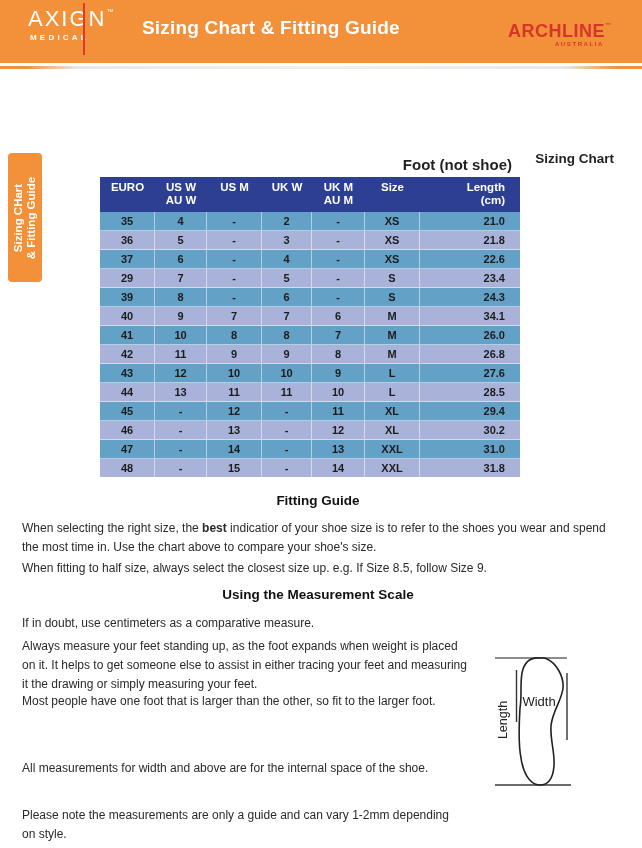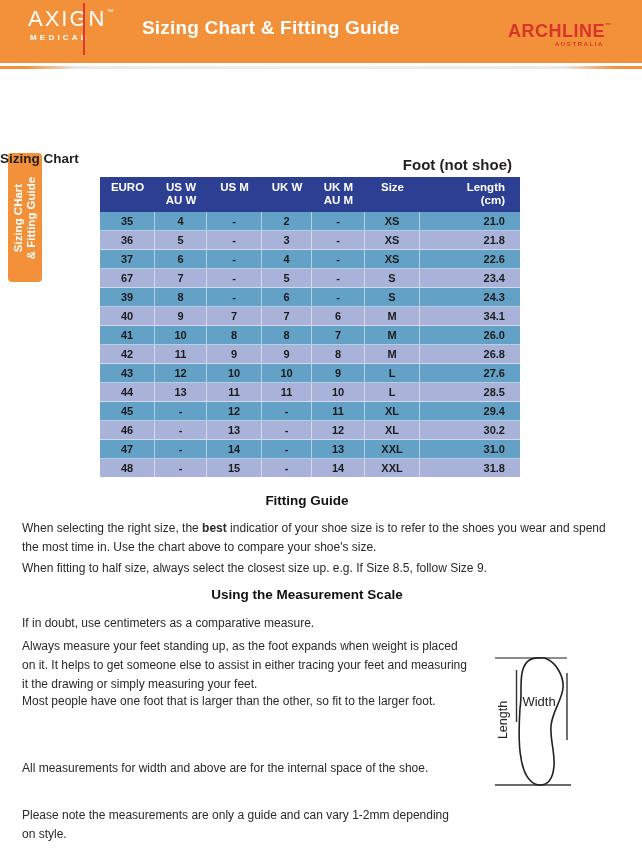--- a/index.html
+++ b/index.html
@@ -25,41 +25,41 @@
   .arch-sub{font-size:6px;font-weight:bold;letter-spacing:1.6px;margin-top:1px;}
   .divider{position:absolute;left:0;top:66px;width:642px;height:2.5px;
     background:linear-gradient(90deg,var(--orange) 0%,var(--orange) 4%,#e8e8e6 12%,#efefec 50%,#e8e8e6 88%,var(--orange) 96%,var(--orange) 100%);}
 
   
   .side-tab{position:absolute;left:8px;top:153px;width:34px;height:129px;background:var(--orange);border-radius:4px;}
   .side-tab-inner{position:absolute;left:50%;top:50%;width:129px;transform:translate(-50%,-50%) rotate(-90deg);
     text-align:center;color:#fff;font-size:11.5px;font-weight:bold;line-height:13px;white-space:pre-line;}
 
   
-  .chart-title{position:absolute;left:0;top:151px;width:614px;text-align:left;font-size:13.5px;font-weight:bold;color:var(--text-dark);}
+  .chart-title{position:absolute;left:0;top:151px;width:614px;text-align:right;font-size:13.5px;font-weight:bold;color:var(--text-dark);}
   .foot-note{position:absolute;left:300px;top:156px;width:212px;text-align:right;font-size:15px;font-weight:bold;color:var(--text-dark);}
   table.size-table{position:absolute;left:100px;top:177px;width:420px;border-collapse:separate;border-spacing:0;table-layout:fixed;}
   .size-table th{background:var(--table-header-blue);color:#fff;font-size:11.5px;font-weight:bold;
     text-align:center;vertical-align:top;padding:4px 0 3px;height:35px;white-space:pre-line;line-height:13px;}
   .size-table th:nth-child(1){width:55px;}
   .size-table th:nth-child(2){width:52px;margin-top:28px;}
   .size-table th:nth-child(3){width:55px;}
   .size-table th:nth-child(4){width:50px;}
   .size-table th:nth-child(5){width:53px;}
   .size-table th:nth-child(6){width:55px;}
   .size-table th:nth-child(7){width:100px;text-align:right;padding-right:15px;}
   .size-table td{font-size:11px;font-weight:bold;color:#1c1c1c;text-align:center;height:18px;line-height:18px;
     border-right:1px solid rgba(255,255,255,.5);border-bottom:1px solid rgba(255,255,255,.5);}
   .size-table td:last-child{border-right:none;text-align:right;padding-right:15px;}
   .size-table tbody tr:last-child td{border-bottom:none;}
   .size-table tbody tr:nth-child(odd) td{background:var(--row-blue);}
   .size-table tbody tr:nth-child(even) td{background:var(--row-periwinkle);}
 
   
-  .section-heading{position:absolute;left:0;width:614px;text-align:center;font-size:13.5px;font-weight:bold;color:#111;}
+  .section-heading{position:absolute;left:11px;width:614px;text-align:center;font-size:13.5px;font-weight:bold;color:#111;}
   .para{position:absolute;left:22px;font-size:12px;line-height:19px;color:#2a2a2a;white-space:pre-line;}
   #heading-fitting{top:493px;}
   #para-1{top:519px;}
   #para-2{top:559px;}
   #heading-using{top:587px;}
   #para-m1{top:614px;text-align:center;}
   #para-m2{top:637px;}
   #para-m3{top:692px;}
   #para-m4{top:759px;}
   #para-m5{top:785px;margin-top:21px;}
@@ -130,21 +130,21 @@
         <tr>
           <td>37</td>
           <td>6</td>
           <td>-</td>
           <td>4</td>
           <td>-</td>
           <td>XS</td>
           <td>22.6</td>
         </tr>
         <tr>
-          <td>67</td>
+          <td>29</td>
           <td>7</td>
           <td>-</td>
           <td>5</td>
           <td>-</td>
           <td>S</td>
           <td>23.4</td>
         </tr>
         <tr>
           <td>39</td>
           <td>8</td>

